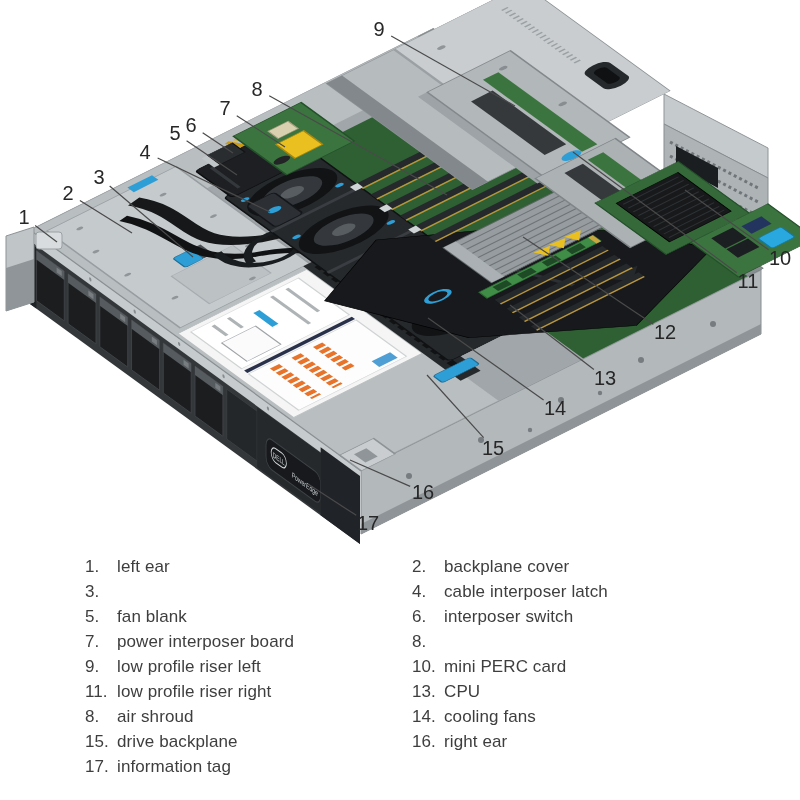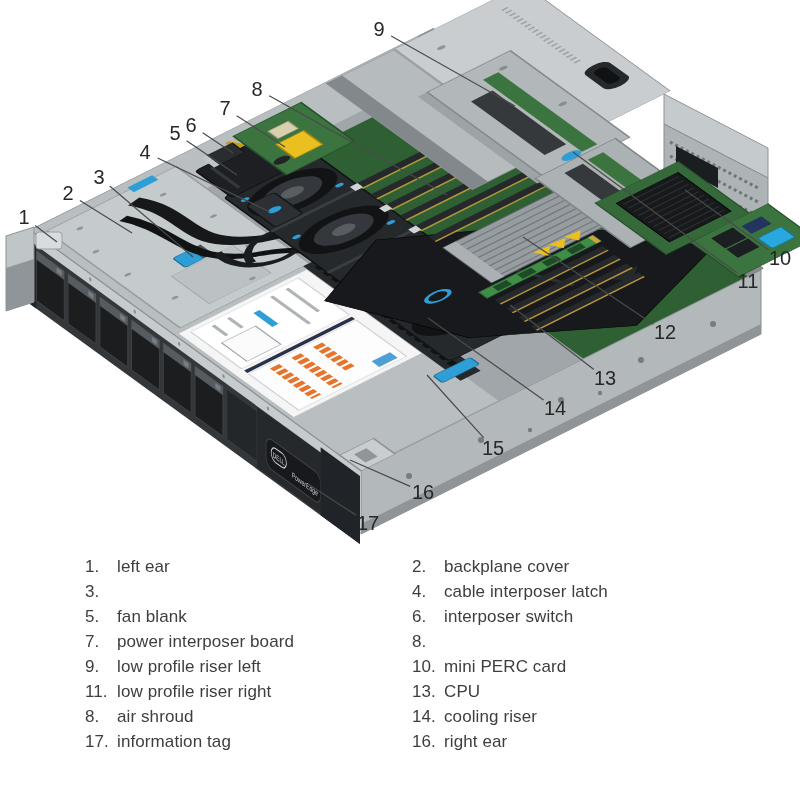--- a/index.html
+++ b/index.html
@@ -411,20 +411,24 @@
       </div>
       <div class="lrow">
         <span class="lnum">11.</span>
         <span class="llbl">low profile riser right</span>
       </div>
       <div class="lrow">
         <span class="lnum">8.</span>
         <span class="llbl">air shroud</span>
       </div>
       <div class="lrow">
+        <span class="lnum">15.</span>
+        <span class="llbl">drive backplane</span>
+      </div>
+      <div class="lrow">
         <span class="lnum">17.</span>
         <span class="llbl">information tag</span>
       </div>
     </div>
   <div class="lcol lcol2" id="legend-col-2">
       <div class="lrow">
         <span class="lnum">2.</span>
         <span class="llbl">backplane cover</span>
       </div>
       <div class="lrow">
@@ -441,20 +445,20 @@
       <div class="lrow">
         <span class="lnum">10.</span>
         <span class="llbl">mini PERC card</span>
       </div>
       <div class="lrow">
         <span class="lnum">13.</span>
         <span class="llbl">CPU</span>
       </div>
       <div class="lrow">
         <span class="lnum">14.</span>
-        <span class="llbl">cooling riser</span>
+        <span class="llbl">cooling fans</span>
       </div>
       <div class="lrow">
         <span class="lnum">16.</span>
         <span class="llbl">right ear</span>
       </div>
     </div>
 </div>
 
 </body></html>

